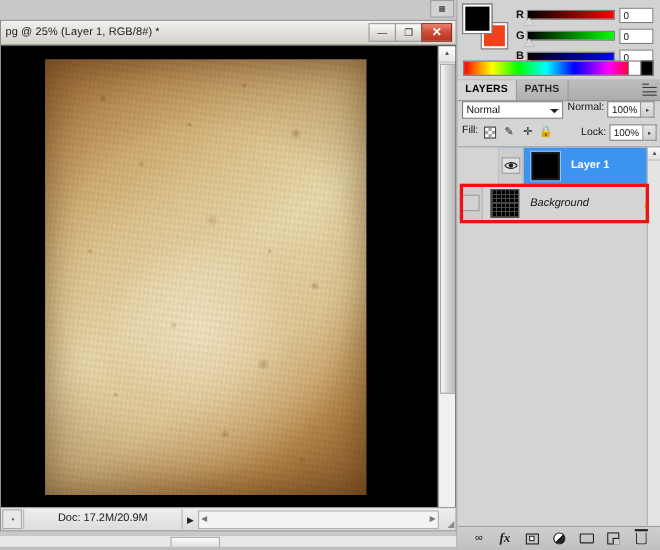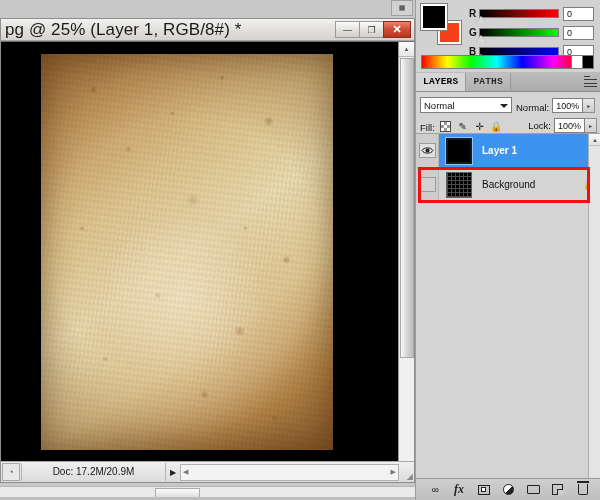--- a/index.html
+++ b/index.html
@@ -30,21 +30,21 @@
     height: 22px;
     background: linear-gradient(to bottom,#f2f1ef 0%,#e4e2de 45%,#d6d3cd 100%);
     border-bottom: 1px solid #a8a6a1;
     display: flex;
     align-items: center;
     padding-left: 4px;
     box-sizing: border-box;
     position: relative;
   }
   #doc-title {
-    font-size: 17px;
+    font-size: 10px;
     color: #1a1a1a;
     white-space: nowrap;
     overflow: hidden;
     letter-spacing: 0.1px;
   }
   #win-btns {
     position: absolute;
     right: 3px; top: 2px;
     display: flex;
     gap: 0px;
@@ -344,21 +344,20 @@
     display: flex;
     flex-direction: column;
   }
   #panel-tabs {
     height: 19px;
     background: linear-gradient(to bottom,#bdbdbd,#acacac);
     display: flex;
     align-items: flex-end;
     position: relative;
     border-bottom: 1px solid #8d8d8d;
-    font-family: Liberation Mono, monospace;
   }
   .ptab {
     height: 18px;
     padding: 0 7px;
     font-size: 9.5px;
     font-weight: bold;
     color: #2a2a2a;
     line-height: 18px;
     background: linear-gradient(to bottom,#c2c2c2,#b0b0b0);
     border-right: 1px solid #9a9a9a;
@@ -375,21 +374,21 @@
     width: 13px; height: 11px;
     display: flex; flex-direction: column; justify-content: space-between;
   }
   #panel-menu i {
     display: block; height: 1px; background: #3a3a3a;
   }
   #panel-menu i:first-child { width: 6px; }
 
   #blend-row, #lock-row {
     display: flex;
-    align-items: flex-end;
+    align-items: flex-start;
     height: 21px;
     padding: 0 4px;
     box-sizing: border-box;
   }
   #blend-select {
     width: 92px; height: 16px;
     background: #fff;
     border: 1px solid #7e7e7e;
     font-size: 9.5px;
     color: #111;
@@ -454,21 +453,21 @@
   }
   .layer-row {
     display: flex;
     align-items: center;
     height: 34px;
     border-bottom: 1px solid #b6b6b6;
     box-sizing: border-box;
     position: relative;
     background: #d4d4d4;
   }
-  .layer-row.selected { background: #3d94f0; }
+  .layer-row.selected { background: #3d94f0; margin-left: 37px; }
   .eye-cell {
     width: 23px; height: 34px;
     border-right: 1px solid #b6b6b6;
     display: flex; align-items: center; justify-content: center;
     box-sizing: border-box;
     background: #cdcdcd;
   }
   .eye-box {
     width: 17px; height: 15px;
     border: 1px solid #9b9b9b;
@@ -508,21 +507,21 @@
       repeating-linear-gradient(0deg, #4a4a4a 0 1px, transparent 1px 4px),
       repeating-linear-gradient(90deg, #4a4a4a 0 1px, transparent 1px 4px);
   }
   .layer-name {
     flex: 1;
     font-size: 10px;
     color: #111;
     padding-left: 3px;
   }
   .layer-row.selected .layer-name { color: #fff; font-weight: bold; }
-  .layer-name.bg { }
+  .layer-name.bg { font-style: italic; }
   .lock-badge {
     width: 22px;
     text-align: center;
     font-size: 10px;
     color: #333;
   }
   
   #red-box {
     position: absolute;
     left: 2px; top: 33px;

